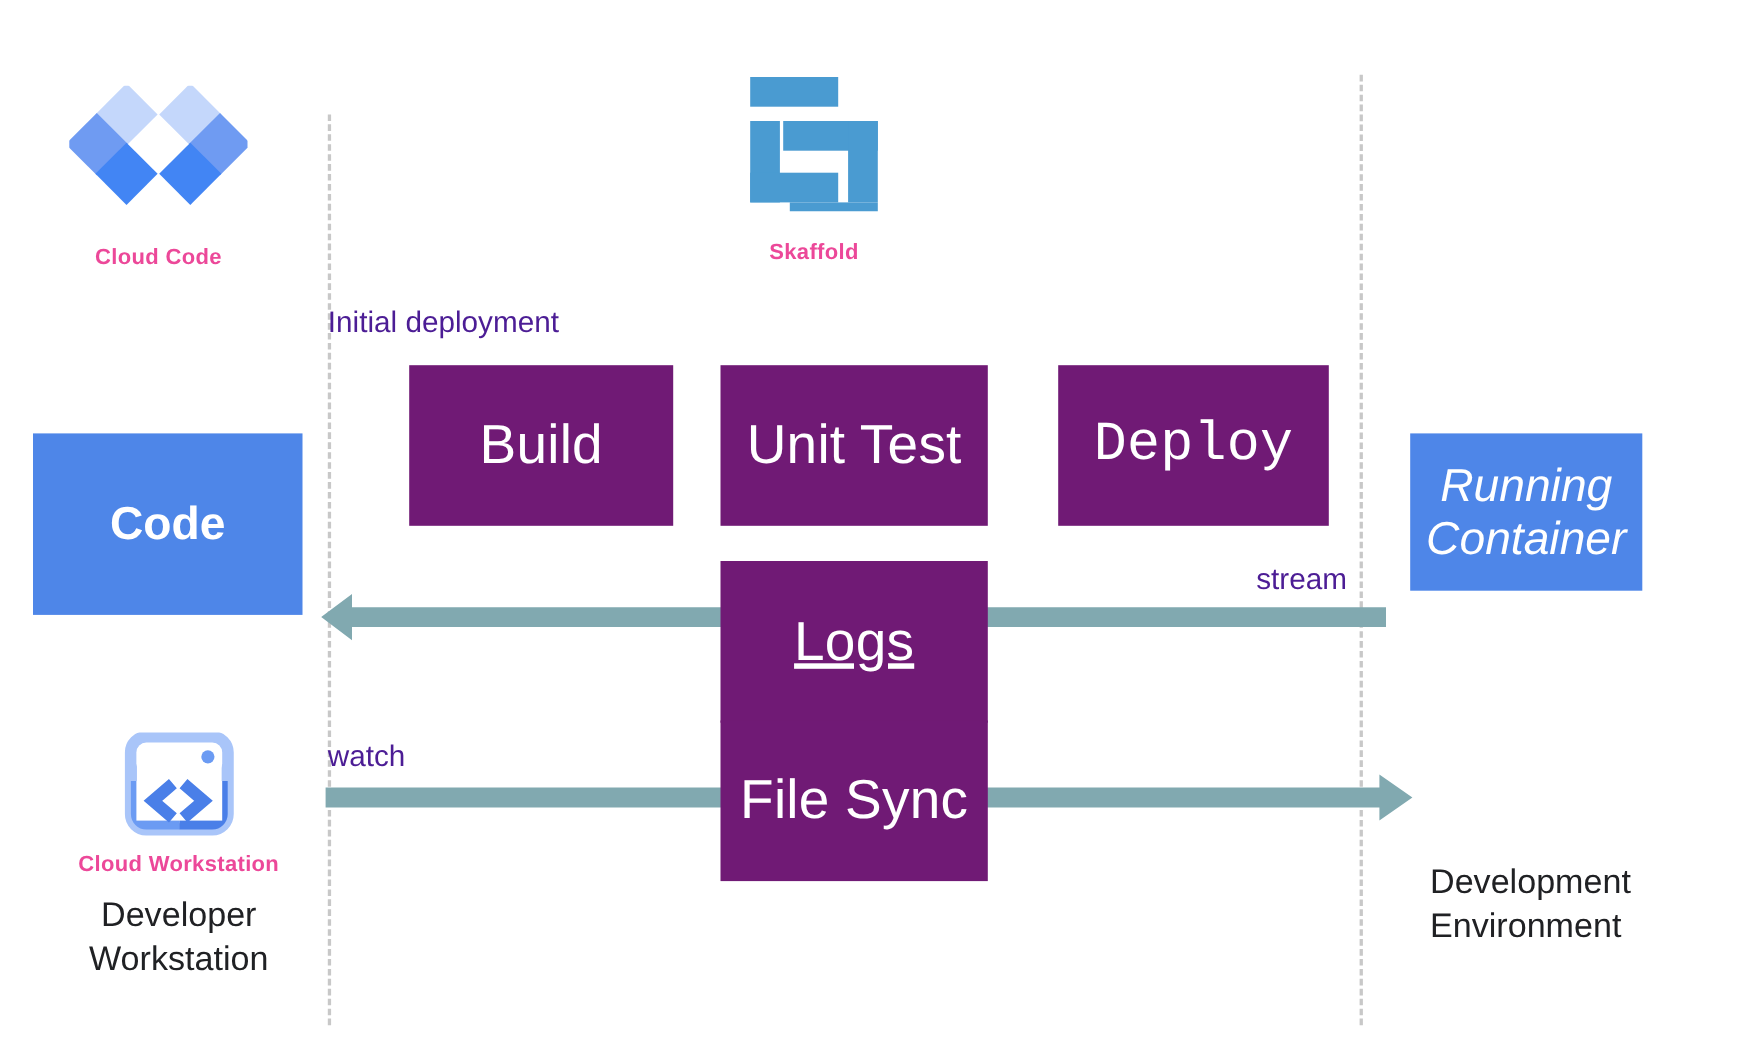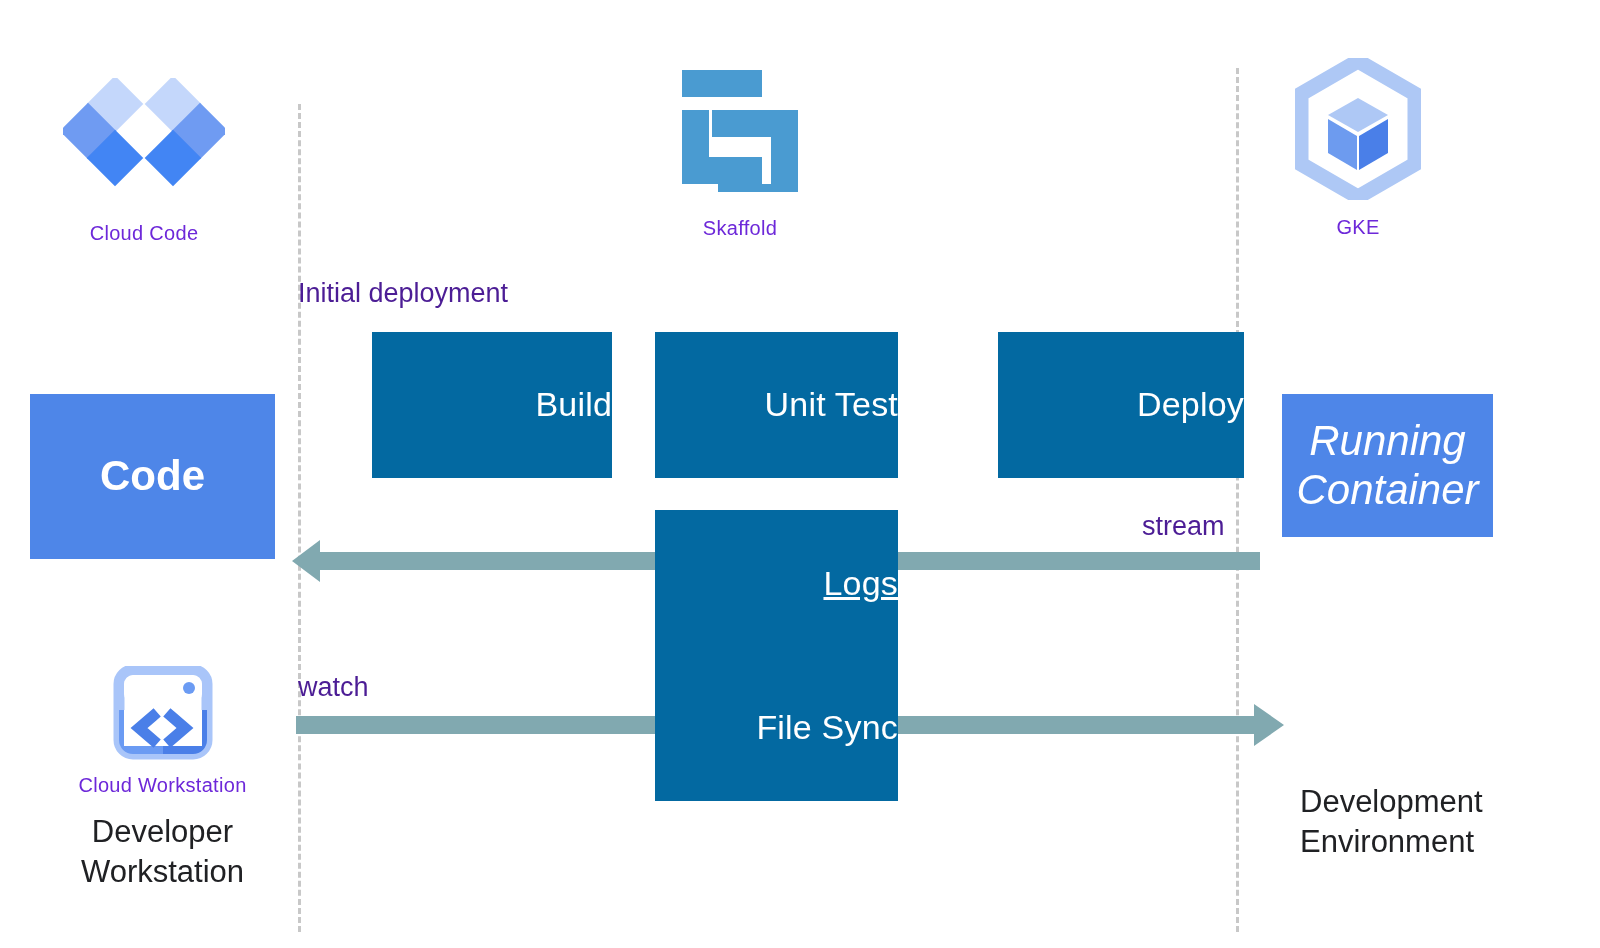--- a/index.html
+++ b/index.html
@@ -24,34 +24,34 @@
     position: absolute;
     width: 0;
     border-left: 3px dashed #c8c8c8;
   }
   #boundary-left  { left: 298px; top: 104px; height: 828px; }
   #boundary-right { left: 1236px; top: 68px; height: 864px; }
 
   
   .stage-box {
     position: absolute;
-    background: #0369a1;
+    background: #701a75;
     color: #ffffff;
     display: flex;
     align-items: center;
-    justify-content: flex-end;
-    font-size: 34px;
+    justify-content: center;
+    font-size: 50px;
     font-weight: 400;
     letter-spacing: 0.2px;
     line-height: 1.15;
     text-align: center;
   }
   #box-build    { left: 372px;  top: 332px; width: 240px; height: 146px; }
   #box-unittest { left: 655px;  top: 332px; width: 243px; height: 146px; }
-  #box-deploy   { left: 998px;  top: 332px; width: 246px; height: 146px; }
+  #box-deploy   { left: 962px;  top: 332px; width: 246px; height: 146px; font-family: Liberation Mono, monospace; }
   #box-logs     { left: 655px;  top: 510px; width: 243px; height: 147px; text-decoration: underline; }
   #box-filesync { left: 655px;  top: 655px; width: 243px; height: 146px; }
 
   
   .blue-box {
     position: absolute;
     background: #4e86e8;
     color: #ffffff;
     display: flex;
     align-items: center;
@@ -82,22 +82,22 @@
 
   
   .logo-group {
     position: absolute;
     display: flex;
     flex-direction: column;
     align-items: center;
   }
   .logo-caption {
     font-size: 20px;
-    font-weight: normal;
-    color: #6d28d9;
+    font-weight: bold;
+    color: #ec4899;
     letter-spacing: 0.3px;
     white-space: nowrap;
   }
   #logo-cloud-code { left: 44px;   top: 78px;  width: 200px; }
   #logo-cloud-code .logo-caption { margin-top: 20px; }
   #logo-skaffold   { left: 640px;  top: 66px;  width: 200px; }
   #logo-skaffold .logo-caption { margin-top: 21px; }
   #logo-gke        { left: 1258px; top: 58px;  width: 200px; }
   #logo-gke .logo-caption { margin-top: 12px; }
 
@@ -153,31 +153,20 @@
           <rect x="4" y="91" width="80" height="27"></rect>
           <rect x="34" y="44" width="86" height="27"></rect>
           <rect x="93" y="44" width="27" height="74"></rect>
           <rect x="40" y="118" width="80" height="27"></rect>
         </g>
       </svg>
     </span>
     <span class="logo-caption">Skaffold</span>
   </div>
 
-  <div class="logo-group" id="logo-gke">
-    <span>
-      <svg width="126" height="142" viewBox="0 0 126 142">
-        <path d="M63 3 L120 36 L120 106 L63 139 L6 106 L6 36 Z" fill="none" stroke="#aec8f5" stroke-width="15"></path>
-        <path d="M63 40 L93 57 L63 74 L33 57 Z" fill="#aec8f5"></path>
-        <path d="M33 61 L62 78 L62 112 L33 95 Z" fill="#6d9bef"></path>
-        <path d="M93 61 L93 95 L64 112 L64 78 Z" fill="#4a7fe8"></path>
-      </svg>
-    </span>
-    <span class="logo-caption">GKE</span>
-  </div>
 
   <div class="logo-group" id="logo-cloud-workstation">
     <span>
       <svg width="100" height="96" viewBox="0 0 100 96">
         <rect x="6" y="4" width="88" height="84" rx="14" ry="14" fill="none" stroke="#a9c5f9" stroke-width="11"></rect>
         <path d="M6 44 L6 74 a14 14 0 0 0 14 14 L50 88 L50 44 Z" fill="#6b9bf3"></path>
         <path d="M50 44 L94 44 L94 74 a14 14 0 0 1 -14 14 L50 88 Z" fill="#4a7fe8"></path>
         <rect x="11" y="9" width="78" height="28" rx="9" ry="9" fill="#ffffff"></rect>
         <rect x="11" y="44" width="78" height="36" fill="#ffffff"></rect>
         <circle cx="76" cy="22" r="6" fill="#6b9bf3"></circle>

